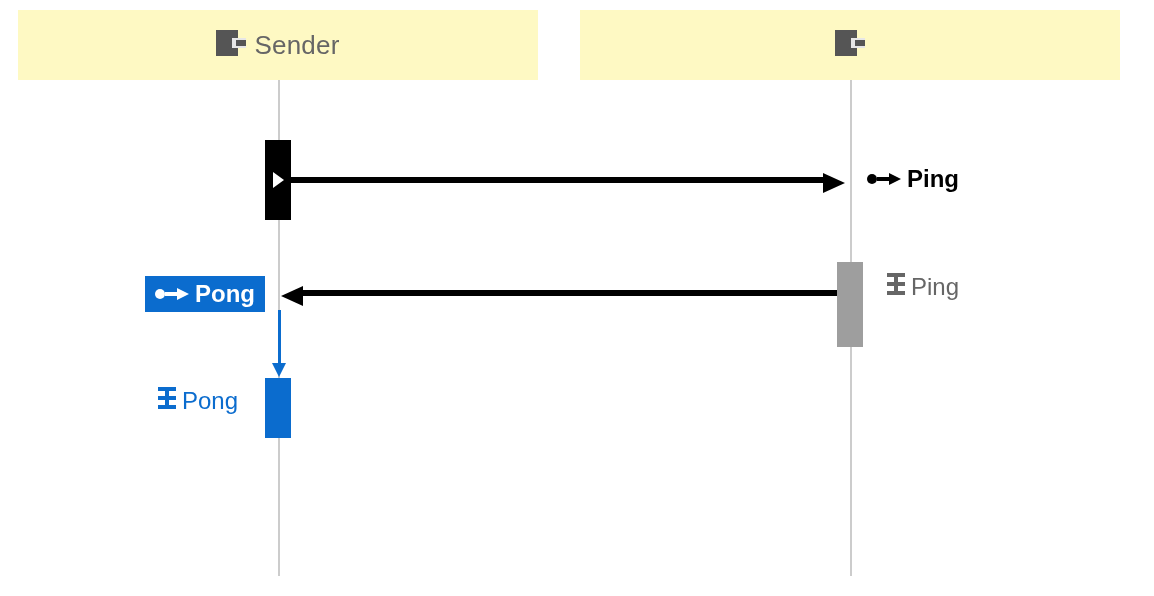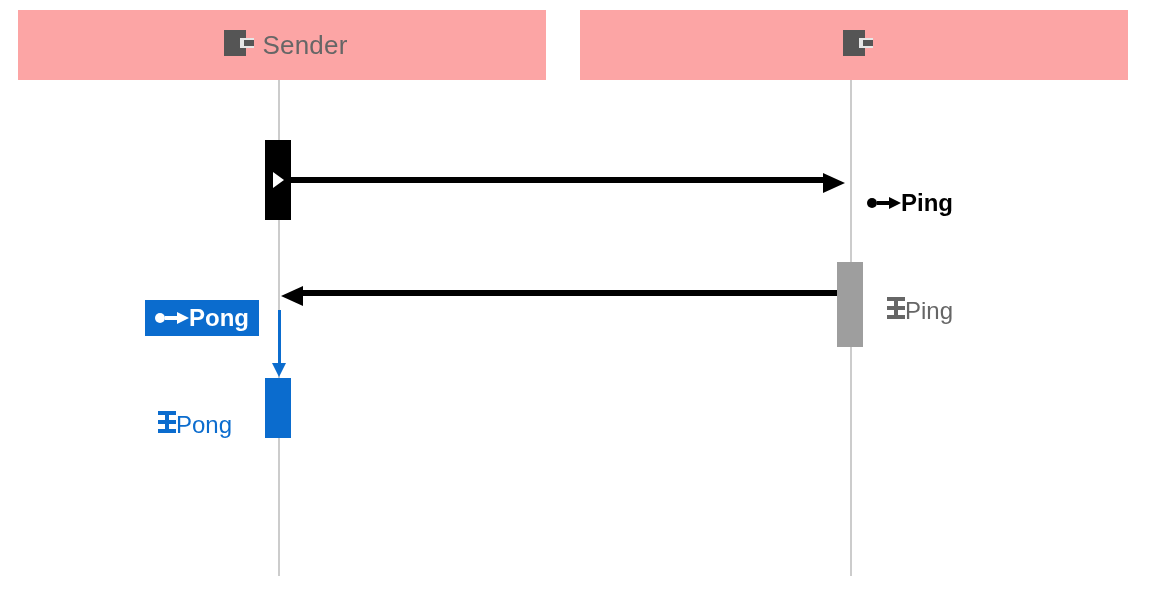--- a/index.html
+++ b/index.html
@@ -9,26 +9,25 @@
     height: 596px;
     background: #ffffff;
     font-family: "Segoe UI", Arial, sans-serif;
     position: relative;
     overflow: hidden;
   }
   .header-box {
     position: absolute;
     top: 10px;
     height: 70px;
-    background: #fca5a5;
+    background: #fef9c3;
     display: flex;
     align-items: center;
     justify-content: center;
     color: #555;
-    padding-left: 8px;
   }
   .header-box .label {
     font-size: 26px;
     font-weight: 400;
     letter-spacing: 0.2px;
     margin-left: 8px;
     color: #666;
   }
   .lifeline {
     position: absolute;
@@ -78,21 +77,21 @@
     border-left: 7px solid transparent;
     border-right: 7px solid transparent;
     border-top: 14px solid #0b6cce;
   }
   .msg-label {
     position: absolute;
     display: flex;
     align-items: flex-end;
     font-size: 24px;
     font-weight: 600;
-    margin-top: 24px;
+    gap: 6px;
   }
   .msg-black { color: #000; }
   .msg-gray  { color: #666; font-weight: 400; }
   .msg-white { color: #fff; }
   .msg-blue  { color: #0b6cce; font-weight: 400; }
   .pill-blue {
     background: #0b6cce;
     padding: 4px 10px;
     color: #fff;
   }

